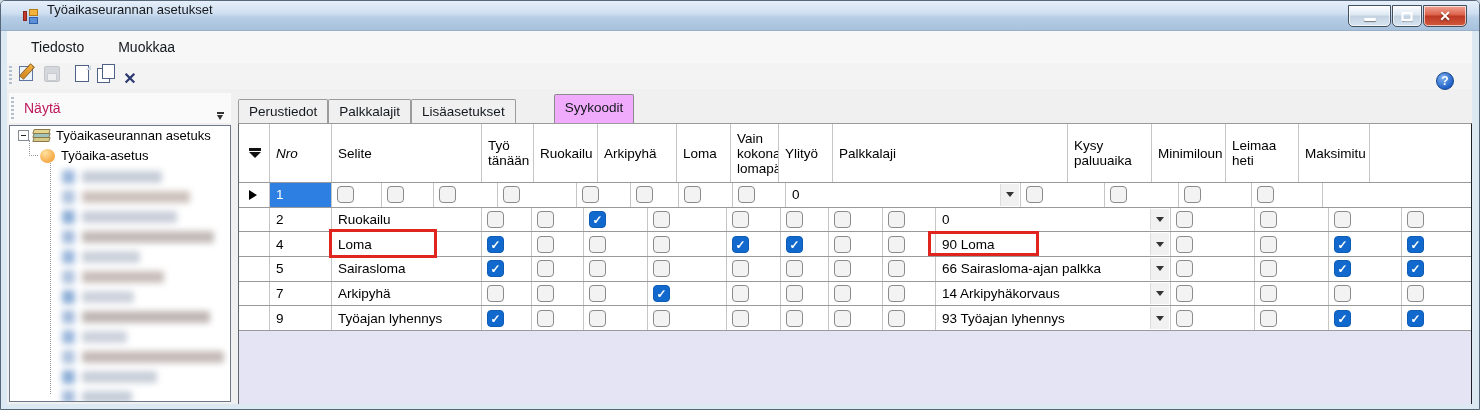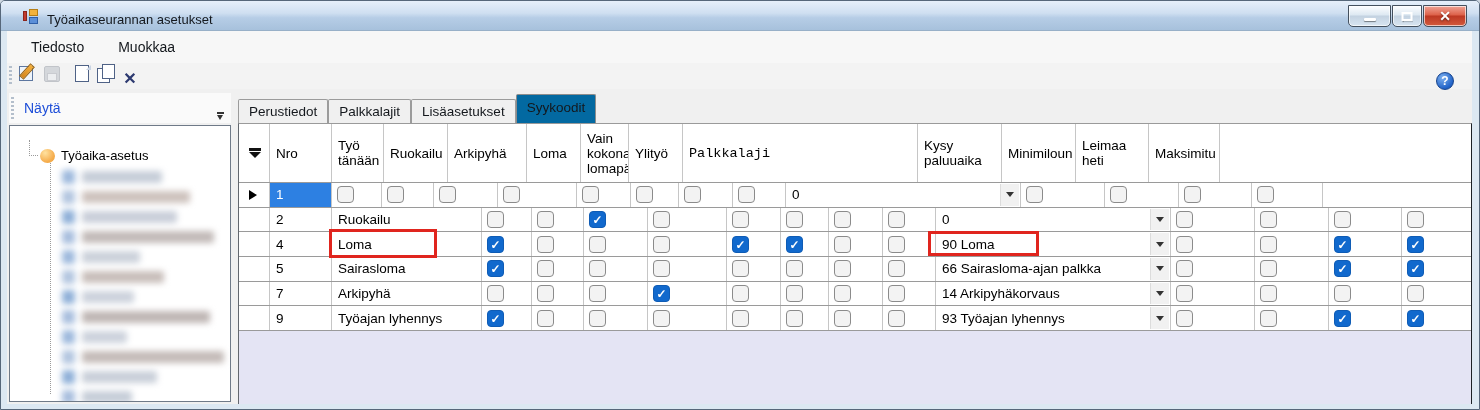--- a/index.html
+++ b/index.html
@@ -7,21 +7,21 @@
   .window{position:relative;width:1480px;height:410px;background:#dce8f2;border:1px solid #56677a;
           border-radius:5px 5px 0 0;overflow:hidden;}
   
   .titlebar{position:absolute;left:0;top:0;width:100%;height:30px;
     background:linear-gradient(180deg,#e6effa 0%,#cfdff1 42%,#b6cde6 58%,#a7c1dc 100%);
     border-bottom:1px solid #98b0c8;}
   .app-icon{position:absolute;left:22px;top:8px;width:16px;height:15px;}
   .app-icon .r{position:absolute;left:0;top:2px;width:4px;height:10px;background:#c13a2e;border:1px solid #8c241c;}
   .app-icon .y{position:absolute;left:6px;top:0;width:9px;height:7px;background:#f2b23c;border:1px solid #b57d16;}
   .app-icon .b{position:absolute;left:6px;top:8px;width:9px;height:7px;background:#5b8fd8;border:1px solid #2f5fa8;}
-  .title-text{position:absolute;left:46px;top:11px;font-size:13px;color:#14181d;}
+  .title-text{position:absolute;left:46px;top:1px;font-size:13px;color:#14181d;}
   .win-controls{position:absolute;right:12px;top:4px;display:flex;}
   .win-btn{height:22px;margin-left:1px;border:1px solid #44505e;border-radius:0 0 5px 5px;position:relative;
     background:linear-gradient(180deg,#fdfeff,#dde8f2 45%,#c3d2e1 50%,#d8e5f1);box-shadow:inset 0 0 0 1px rgba(255,255,255,.65);}
   .win-btn.min{width:43px;} .win-btn.max{width:30px;} 
   .win-btn.close{width:44px;background:linear-gradient(180deg,#f0a496,#dd6149 45%,#bd3823 50%,#d2593c);}
   .glyph-min{position:absolute;left:50%;top:12px;transform:translateX(-50%);width:12px;height:3px;background:#fff;border-radius:1px;box-shadow:0 1px 1px rgba(0,0,0,.45);}
   .glyph-max{position:absolute;left:50%;top:6px;transform:translateX(-50%);width:11px;height:9px;border:2px solid #fff;box-shadow:0 1px 1px rgba(0,0,0,.35);}
   .glyph-close{position:absolute;left:0;top:2px;width:100%;text-align:center;color:#fff;font-size:14px;font-weight:bold;text-shadow:0 1px 2px rgba(0,0,0,.5);}
   
   .client{position:absolute;left:6px;right:7px;top:30px;bottom:5px;background:#f0f0f0;}
@@ -40,21 +40,21 @@
   .icon-new::after{content:"";position:absolute;right:3px;top:3px;border-style:solid;border-width:0 0 5px 5px;border-color:transparent transparent #c9d4e4 transparent;}
   .icon-copy::before{content:"";position:absolute;left:3px;top:6px;width:11px;height:13px;background:#fff;border:1px solid #4f6286;}
   .icon-copy::after{content:"";position:absolute;left:8px;top:2px;width:11px;height:13px;background:#fff;border:1px solid #4f6286;}
   .icon-delete{color:#2d3a70;font-weight:bold;font-size:16px;line-height:22px;text-align:center;}
   .help-icon{position:absolute;right:18px;top:41px;width:18px;height:18px;border-radius:50%;
     background:radial-gradient(circle at 35% 30%,#7db0ef,#2163c8 70%,#174a9e);border:1px solid #16438c;
     color:#fff;font-size:12px;font-weight:bold;text-align:center;line-height:17px;}
   
   .panel-header{position:absolute;left:2px;top:62px;width:222px;height:30px;background:#fafafa;display:flex;align-items:center;}
   .panel-header .grip{height:22px;}
-  .panel-title{font-size:14px;color:#1d4ed8;margin-left:6px;}
+  .panel-title{font-size:14px;color:#be185d;margin-left:6px;}
   .pin-icon{position:absolute;right:6px;bottom:3px;width:9px;height:9px;}
   .pin-icon::before{content:"";position:absolute;left:1px;top:1px;width:7px;height:2px;background:#333;}
   .pin-icon::after{content:"";position:absolute;left:1px;top:4px;border-style:solid;border-width:5px 3.5px 0 3.5px;border-color:#333 transparent transparent transparent;}
   .treebox{position:absolute;left:2px;top:94px;width:222px;bottom:2px;background:#fff;border:1px solid #6f7a88;overflow:hidden;}
   .tree-row{position:absolute;display:flex;align-items:center;font-size:13px;color:#000;white-space:nowrap;}
   .expander{width:11px;height:11px;border:1px solid #848c96;background:#fff;position:relative;margin-right:4px;}
   .expander::before{content:"";position:absolute;left:2px;top:4px;width:5px;height:1px;background:#222;}
   .stack-icon{width:18px;height:14px;position:relative;margin-right:5px;}
   .stack-icon i{position:absolute;left:0;width:17px;height:5px;border:1px solid #8a7a4a;border-radius:1px;}
   .stack-icon i:nth-child(1){top:0;background:#e5d490;transform:skewX(-18deg);}
@@ -63,21 +63,21 @@
   .orb-icon{width:15px;height:14px;border-radius:50%;background:radial-gradient(circle at 35% 28%,#ffe2a0,#f6b052 60%,#ed9c30);margin-right:6px;}
   .tree-vline{position:absolute;border-left:1px dotted #9a9a9a;}
   .stub{border-top:1px dotted #9a9a9a;width:9px;margin-right:2px;}
   .blur-row{position:absolute;display:flex;align-items:center;filter:blur(3px);}
   .blur-ico{width:13px;height:14px;border-radius:2px;margin-right:7px;}
   .blur-txt{height:12px;border-radius:2px;}
   
   .tabstrip{position:absolute;left:231px;top:62px;height:30px;display:flex;align-items:flex-end;}
   .tab{height:24px;line-height:23px;padding:0 10px;font-size:13.5px;color:#14181d;background:#f0f0f0;
        border:1px solid #9b9b9b;border-bottom:none;border-radius:2px 2px 0 0;margin-right:0px;}
-  .tab.active{height:29px;line-height:26px;background:#0369a1;position:relative;z-index:3;border-color:#8d8d8d;}
+  .tab.active{height:29px;line-height:26px;background:#f0abfc;position:relative;z-index:3;border-color:#8d8d8d;margin-left:38px;}
   
   .grid{position:absolute;left:231px;top:92px;width:1234px;bottom:0;background:#e4e4f4;
         border-left:1px solid #62676e;border-top:1px solid #9a9a9a;border-right:1px solid #1c2126;overflow:hidden;}
   .hrow{display:flex;height:59px;background:#fff;border-bottom:1px solid #9a9a9a;}
   .hcell{border-right:1px solid #c6c6c6;font-size:13.5px;color:#000;display:flex;align-items:center;
          padding:2px 4px 2px 6px;line-height:15px;overflow:hidden;}
   .filter-icon{width:12px;height:10px;position:relative;margin:auto;}
   .filter-icon::before{content:"";position:absolute;left:0;top:0;width:12px;height:3px;background:#111;}
   .filter-icon::after{content:"";position:absolute;left:0;top:4px;border-style:solid;border-width:6px 6px 0 6px;border-color:#111 transparent transparent transparent;}
   .drow{display:flex;height:24.7px;background:#fff;border-bottom:1px solid #9a9a9a;}
@@ -132,20 +132,29 @@
     <div class="help-icon">?</div>
 
     <div class="panel-header">
       <span class="grip"></span>
       <span class="panel-title">Näytä</span>
       <span class="pin-icon"></span>
     </div>
     <div class="treebox">
       <div class="tree-vline" style="left:19px;top:14px;height:16px;"></div>
       <div class="tree-vline" style="left:40px;top:32px;height:236px;"></div>
+      <div class="tree-row" style="left:8px;top:2px;">
+        <span class="expander"></span>
+        <span class="stack-icon">
+            <i></i>
+            <i></i>
+            <i></i>
+          </span>
+        <span>Työaikaseurannan asetuks</span>
+      </div>
       <div class="tree-row" style="left:19px;top:22px;">
         <span class="stub"></span>
         <span class="orb-icon"></span>
         <span>Työaika-asetus</span>
       </div>
       <div id="tree-redacted">
           <div class="blur-row" style="left: 52px; top: 44px;">
             <span class="blur-ico" style="background: rgb(157, 185, 221);"></span>
             <span class="blur-txt" style="width: 80px; background: rgb(198, 205, 216);"></span>
           </div>
@@ -202,28 +211,29 @@
         <span class="tab">Lisäasetukset</span>
         <span class="tab active">Syykoodit</span>
       </div>
 
     <div class="grid" id="grid">
 
     <div class="hrow">
           <div class="hcell" style="width: 31px; flex: 0 0 auto;">
             <span class="filter-icon"></span>
           </div>
-          <div class="hcell" style="width: 62px; flex: 0 0 auto;">Nro</div>
+          <div class="hcell" style="width: 62px; flex: 0 0 auto; font-style: italic;">Nro</div>
+          <div class="hcell" style="width: 150px; flex: 0 0 auto;">Selite</div>
           <div class="hcell" style="width: 52px; flex: 0 0 auto;">Työ tänään</div>
           <div class="hcell" style="width: 64px; flex: 0 0 auto;">Ruokailu</div>
           <div class="hcell" style="width: 79px; flex: 0 0 auto;">Arkipyhä</div>
           <div class="hcell" style="width: 54px; flex: 0 0 auto;">Loma</div>
           <div class="hcell" style="width: 48px; flex: 0 0 auto;">Vain kokona lomapä</div>
           <div class="hcell" style="width: 54px; flex: 0 0 auto;">Ylityö</div>
-          <div class="hcell" style="width: 235px; flex: 0 0 auto; font-family: Liberation Mono, monospace;">Palkkalaji</div>
+          <div class="hcell" style="width: 235px; flex: 0 0 auto;">Palkkalaji</div>
           <div class="hcell" style="width: 84px; flex: 0 0 auto;">Kysy paluuaika</div>
           <div class="hcell" style="width: 74px; flex: 0 0 auto;">Minimiloun</div>
           <div class="hcell" style="width: 73px; flex: 0 0 auto;">Leimaa heti</div>
           <div class="hcell" style="width: 71px; flex: 0 0 auto;">Maksimitu</div>
         </div>
         <div class="drow">
           <div class="dcell" style="width: 31px; flex: 0 0 auto;">
             <span class="row-arrow"></span>
           </div>
           <div class="dcell sel-cell" style="width: 62px; flex: 0 0 auto;">1</div>

